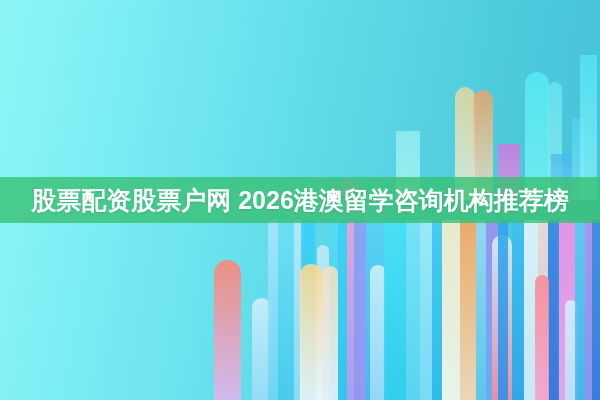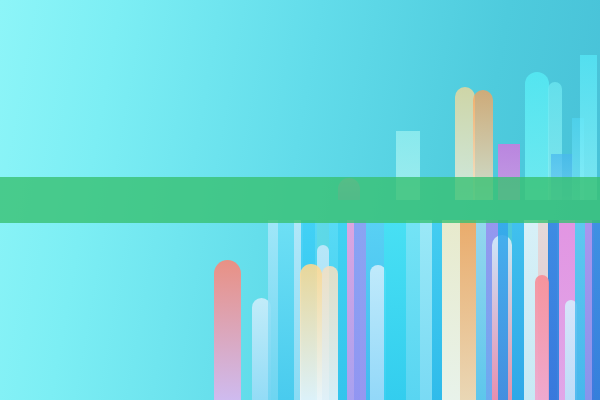--- a/index.html
+++ b/index.html
@@ -122,14 +122,15 @@
       <div class="bar round" style="left: 535px; width: 14px; height: 125px; background: linear-gradient(rgb(249, 139, 148), rgb(241, 165, 207)); opacity: 0.88;"></div>
       <div class="bar" style="left: 549px; width: 10px; height: 180px; background: linear-gradient(rgb(63, 140, 228), rgb(58, 120, 221)); opacity: 0.88;"></div>
       <div class="bar" style="left: 559px; width: 16px; height: 180px; background: linear-gradient(rgb(247, 143, 228), rgb(245, 163, 234)); opacity: 0.88;"></div>
       <div class="bar round" style="left: 565px; width: 12px; height: 100px; background: linear-gradient(rgb(213, 238, 252), rgb(184, 228, 250)); opacity: 0.88;"></div>
       <div class="bar" style="left: 575px; width: 10px; height: 180px; background: linear-gradient(rgb(98, 201, 243), rgb(70, 182, 239)); opacity: 0.88;"></div>
       <div class="bar" style="left: 585px; width: 9px; height: 180px; background: linear-gradient(rgb(184, 143, 240), rgb(143, 143, 238)); opacity: 0.88;"></div>
       <div class="bar" style="left: 592px; width: 8px; height: 180px; background: linear-gradient(rgb(62, 138, 228), rgb(52, 118, 220)); opacity: 0.88;"></div>
     </div>
 
   <div class="band"></div>
+  <div class="band-title">股票配资股票户网 2026港澳留学咨询机构推荐榜</div>
 
 </div>
 
 </body></html>

